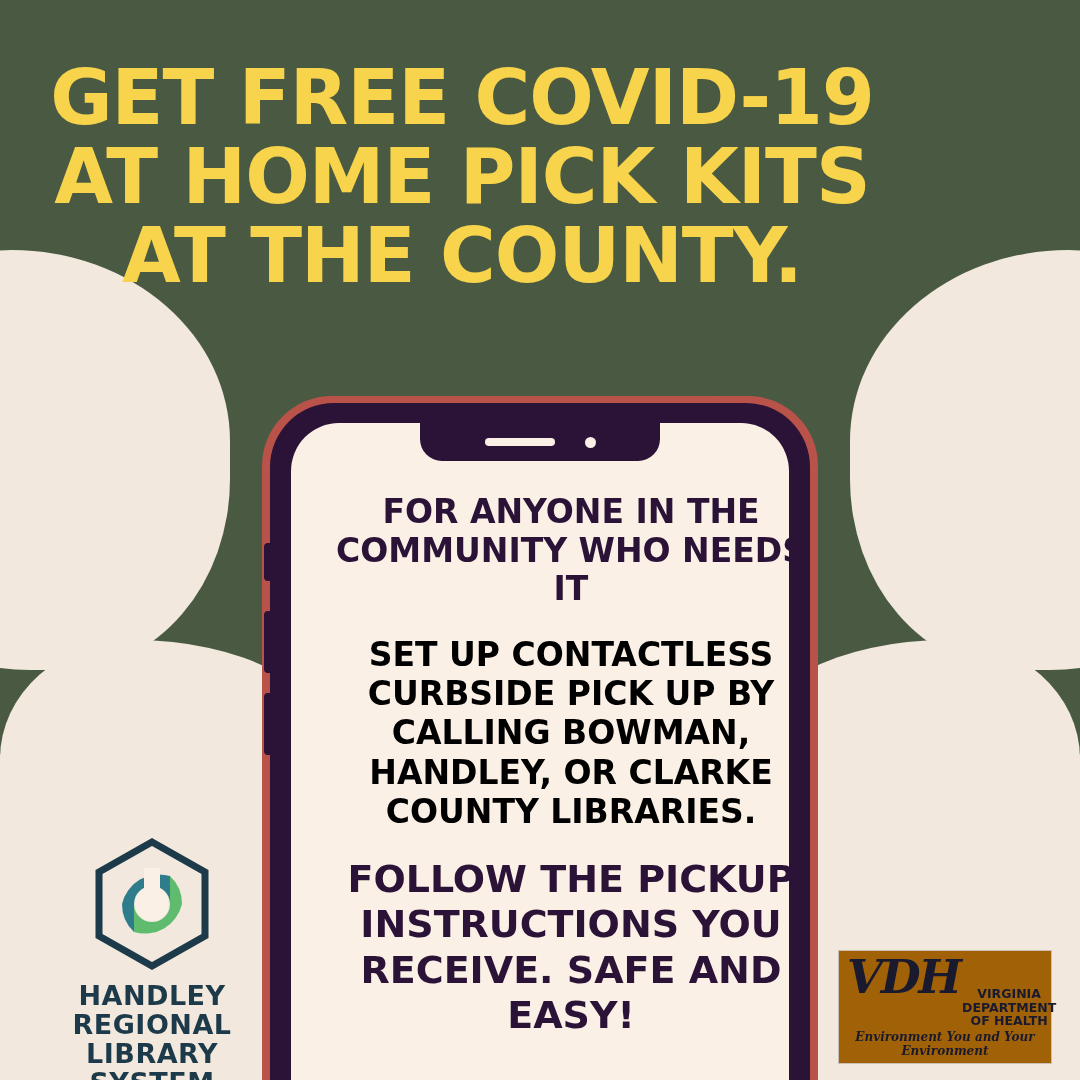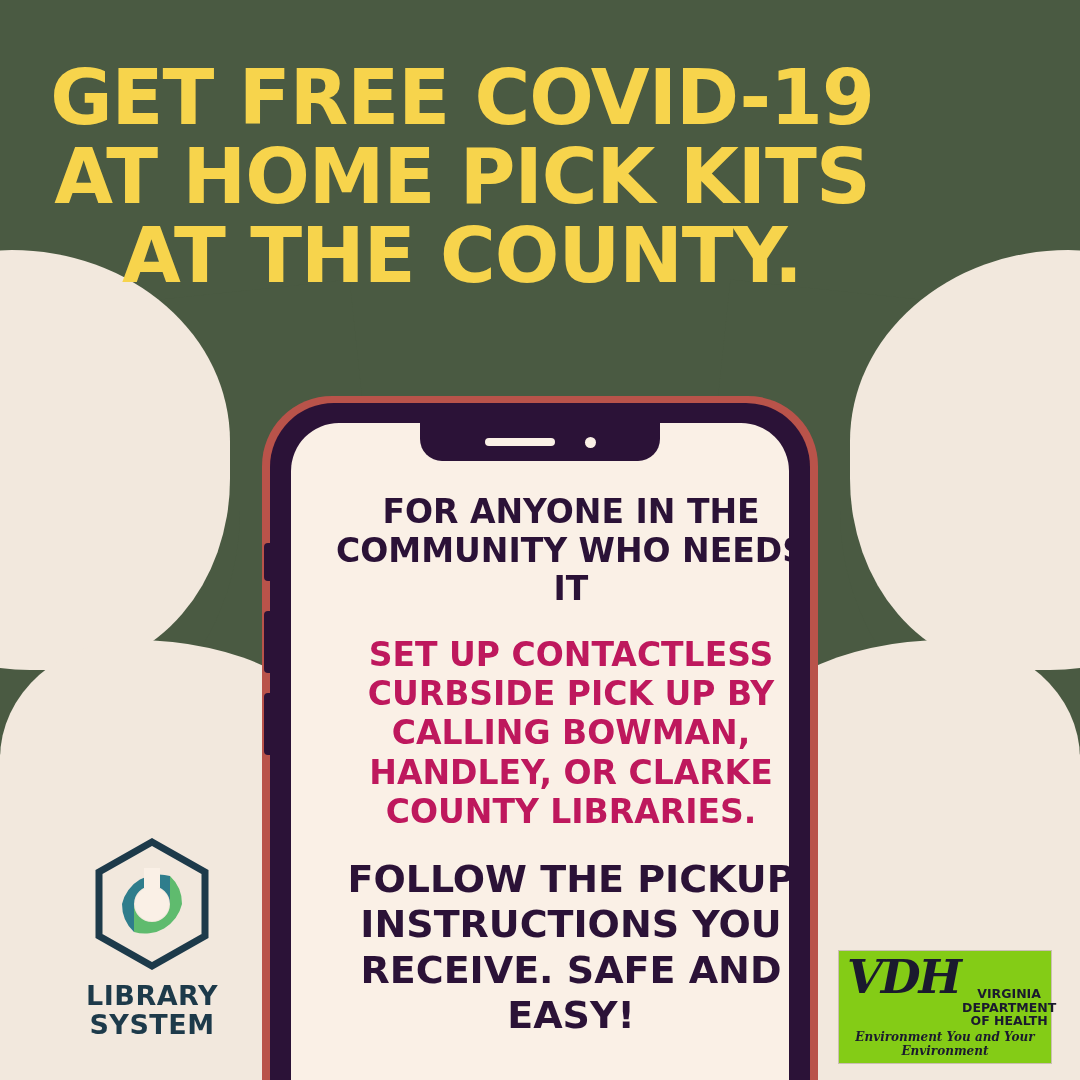--- a/index.html
+++ b/index.html
@@ -210,21 +210,21 @@
     font-family: "DejaVu Sans", sans-serif;
     font-weight: bold;
   }
   .blk-1 {
     color: #2b1237;
     font-size: 33px;
     line-height: 1.17;
     margin-bottom: 26px;
   }
   .blk-2 {
-    color: #be185d;
+    color: #000000;
     font-size: 33px;
     line-height: 1.19;
     margin-bottom: 26px;
   }
   .blk-3 {
     color: #2b1237;
     font-size: 38px;
     line-height: 1.19;
   }
 
@@ -251,21 +251,21 @@
     line-height: 1.07;
     letter-spacing: 0.5px;
   }
 
   
   .vdh {
     position: absolute;
     right: 28px;
     top: 950px;
     width: 214px;
-    background: #84cc16;
+    background: #a16207;
     border: 1px solid #cbbfb3;
     padding: 6px 8px 5px 8px;
     box-sizing: border-box;
     z-index: 7;
   }
   .vdh-row {
     display: flex;
     align-items: flex-start;
   }
   .vdh-mark {
@@ -346,20 +346,21 @@
         <path d="M60,28 A38,38 0 1,0 60,104 A38,38 0 1,0 60,28 Z" fill="none" stroke="none"></path>
         <path d="M86,46 A38,38 0 0,0 34,46 L34,86 A38,38 0 0,0 86,86 Z" fill="none" stroke="none"></path>
         <path d="M60,28 a38,38 0 0,0 0,76 a38,38 0 0,0 0,-76 Z" fill="none"></path>
         <path d="M78,38 A38,38 0 0,0 30,66 A38,38 0 0,0 42,94 L42,66 A18,18 0 0,1 78,66 Z" fill="#2f7d8c"></path>
         <path d="M42,94 A38,38 0 0,0 90,66 A38,38 0 0,0 78,38 L78,66 A18,18 0 0,1 42,66 Z" fill="#5fbb6e"></path>
         <circle cx="60" cy="66" r="17" fill="#faf0e6"></circle>
         <rect x="52" y="30" width="16" height="20" fill="#faf0e6"></rect>
       </svg>
     </div>
     <div class="lib-name">
+      <div>HANDLEY REGIONAL</div>
       <div>LIBRARY SYSTEM</div>
     </div>
 
   </div>
 
   <div class="vdh">
     <div class="vdh-row">
       <div class="vdh-mark">VDH</div>
       <div class="vdh-lines">
         <div>VIRGINIA</div>

